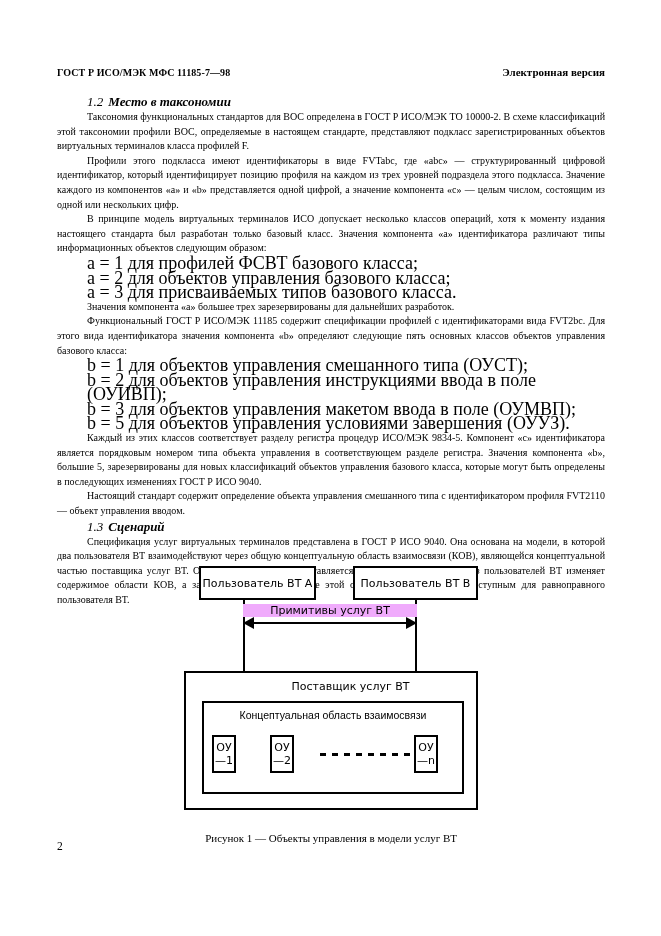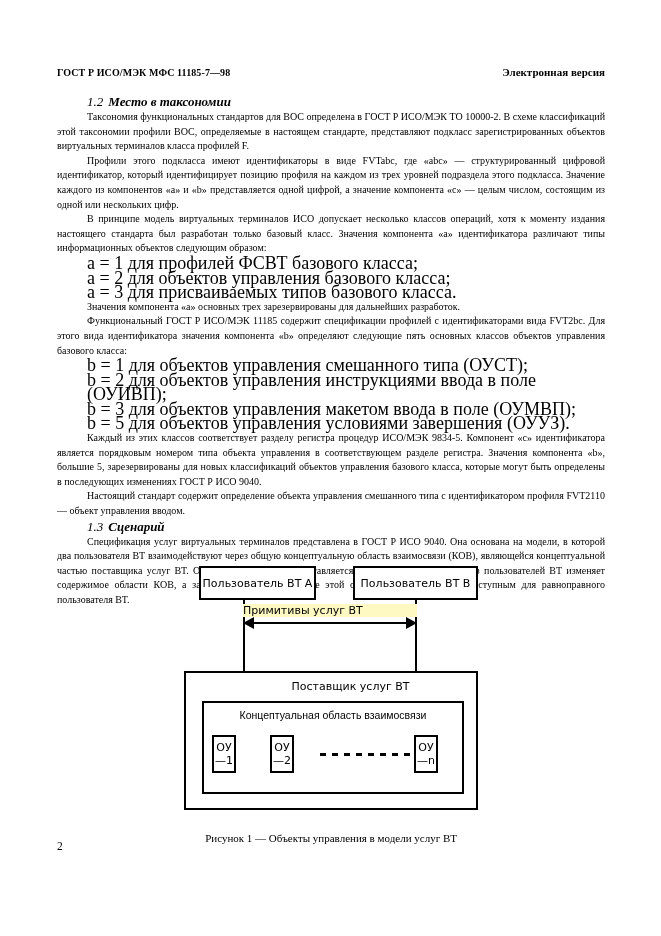--- a/index.html
+++ b/index.html
@@ -172,23 +172,24 @@
     border-bottom: 6px solid transparent;
   }
   .arrow-head.left  { left: 0;  border-right: 11px solid #000; }
   .arrow-head.right { right: 0; border-left: 11px solid #000; }
 
   .arrow-label {
     position: absolute;
     left: 186px;
     top: 44px;
     width: 174px;
+    text-align: center;
     font-family: "DejaVu Sans", "Liberation Sans", sans-serif;
     font-size: 11px;
-    background: #fef9c3;
+    background: #f0abfc;
   }
 
   .dotline {
     position: absolute;
     left: 116px;
     top: 50px;
     width: 92px;
     height: 3px;
     background: repeating-linear-gradient(
       to right, #000 0 6px, transparent 6px 12px);
@@ -229,21 +230,21 @@
     </div>
 
     <p class="para">Таксономия функциональных стандартов для ВОС определена в ГОСТ Р ИСО/МЭК ТО 10000-2. В схеме классификаций этой таксономии профили ВОС, определяемые в настоящем стандарте, представляют подкласс зарегистрированных объектов виртуальных терминалов класса профилей F.</p>
     <p class="para">Профили этого подкласса имеют идентификаторы в виде FVTabc, где «abc» — структурированный цифровой идентификатор, который идентифицирует позицию профиля на каждом из трех уровней подраздела этого подкласса. Значение каждого из компонентов «a» и «b» представляется одной цифрой, а значение компонента «c» — целым числом, состоящим из одной или нескольких цифр.</p>
     <p class="para">В принципе модель виртуальных терминалов ИСО допускает несколько классов операций, хотя к моменту издания настоящего стандарта был разработан только базовый класс. Значения компонента «a» идентификатора различают типы информационных объектов следующим образом:</p>
 
     <p class="list-item">a = 1 для профилей ФСВТ базового класса;</p>
     <p class="list-item">a = 2 для объектов управления базового класса;</p>
     <p class="list-item">a = 3 для присваиваемых типов базового класса.</p>
 
-    <p class="para">Значения компонента «a» основных трех зарезервированы для дальнейших разработок.</p>
+    <p class="para">Значения компонента «a» большее трех зарезервированы для дальнейших разработок.</p>
     <p class="para">Функциональный ГОСТ Р ИСО/МЭК 11185 содержит спецификации профилей с идентификаторами вида FVT2bc. Для этого вида идентификатора значения компонента «b» определяют следующие пять основных классов объектов управления базового класса:</p>
 
     <p class="list-item">b = 1 для объектов управления смешанного типа (ОУСТ);</p>
     <p class="list-item">b = 2 для объектов управления инструкциями ввода в поле (ОУИВП);</p>
     <p class="list-item">b = 3 для объектов управления макетом ввода в поле (ОУМВП);</p>
     <p class="list-item">b = 5 для объектов управления условиями завершения (ОУУЗ).</p>
 
     <p class="para">Каждый из этих классов соответствует разделу регистра процедур ИСО/МЭК 9834-5. Компонент «c» идентификатора является порядковым номером типа объекта управления в соответствующем разделе регистра. Значения компонента «b», большие 5, зарезервированы для новых классификаций объектов управления базового класса, которые могут быть определены в последующих изменениях ГОСТ Р ИСО 9040.</p>
     <p class="para">Настоящий стандарт содержит определение объекта управления смешанного типа с идентификатором профиля FVT2110 — объект управления вводом.</p>
 

